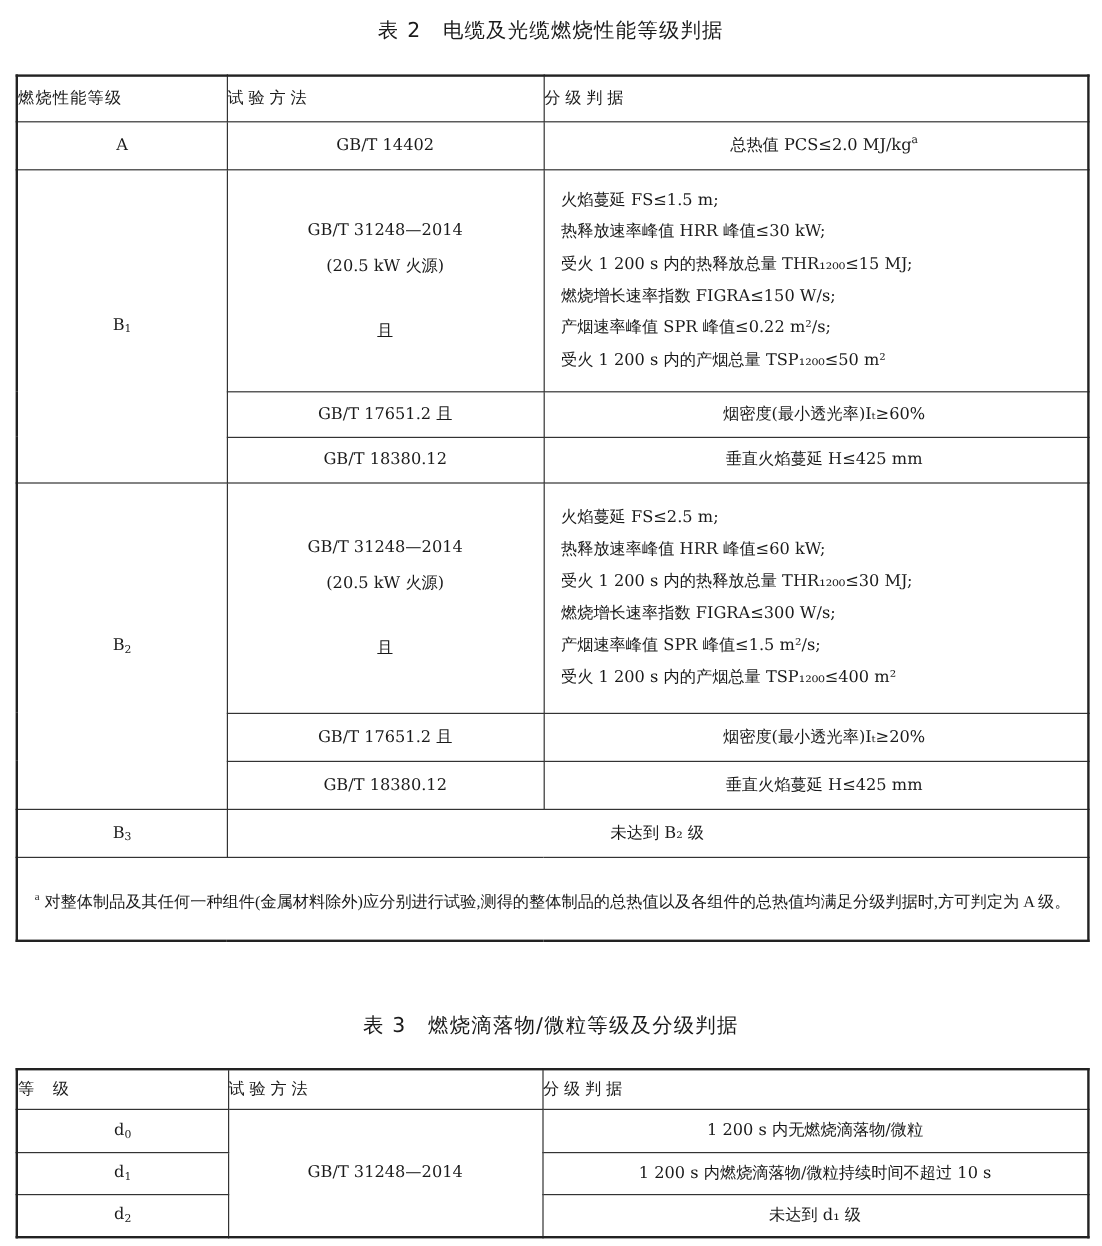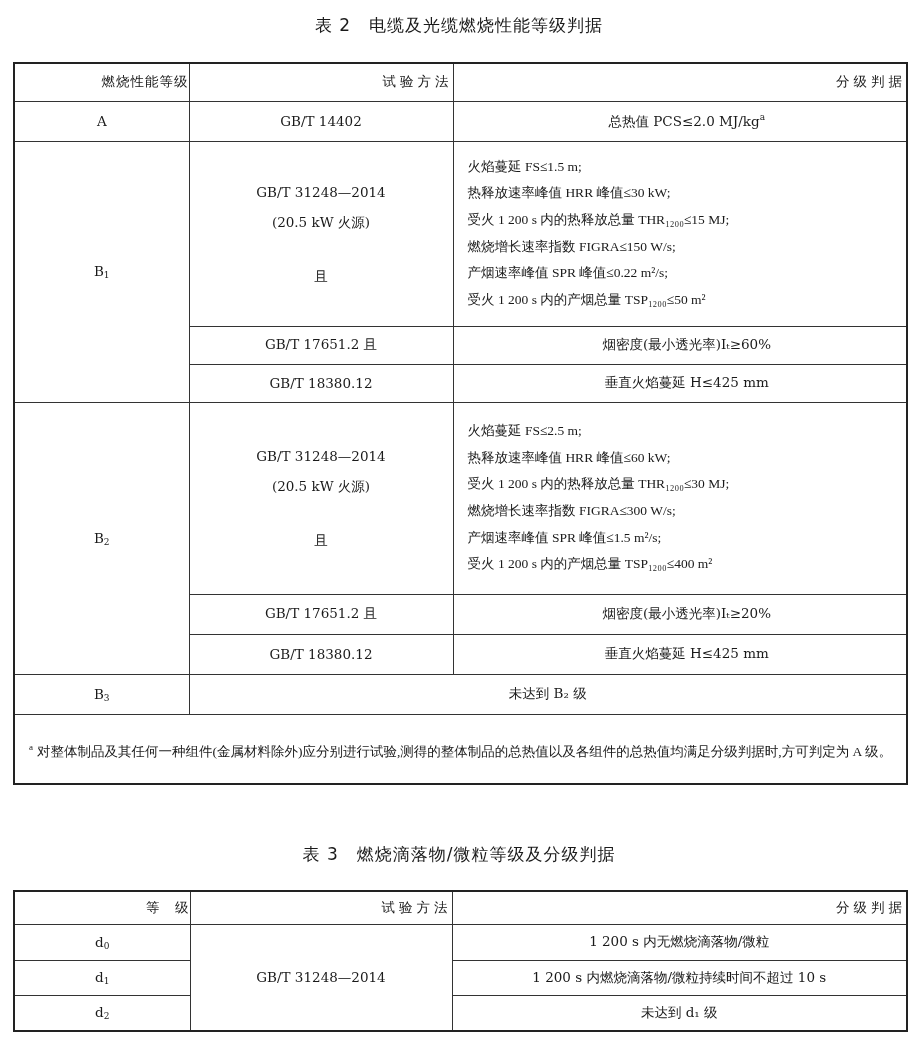--- a/index.html
+++ b/index.html
@@ -15,25 +15,25 @@
   }
   table.std {
     position: absolute; left: 13px; width: 893px;
     border-collapse: collapse; table-layout: fixed;
     font-size: 13.5px;
   }
   table.std td, table.std th {
     border: 1px solid #333;
     padding: 0; vertical-align: middle;
   }
-  table.std th { font-weight: normal; text-align: right; letter-spacing: 4px; }
+  table.std th { font-weight: normal; text-align: left; letter-spacing: 4px; }
   table.std { border: 2px solid #222; }
   .c { text-align: center; }
   .l { text-align: center; padding-left: 14px !important; }
-  .lines { padding: 10px 0 10px 14px !important; text-align: left; line-height: 26.6px; font-family: Liberation Serif, serif; }
+  .lines { padding: 10px 0 10px 14px !important; text-align: left; line-height: 26.6px; }
   .lines div { white-space: nowrap; }
   .method { text-align: center; line-height: 30px; }
   .method .gap { height: 24px; }
   .note { padding: 8px 14px 8px 14px !important; line-height: 28px; font-size: 13.5px; font-family: Liberation Serif, serif; }
   .note sup { font-size: 9px; margin-right: 4px; }
   sub.s { font-size: 9px; vertical-align: -2px; }
   sup.p { font-size: 9px; }
 </style>
 </head>
 <body>

